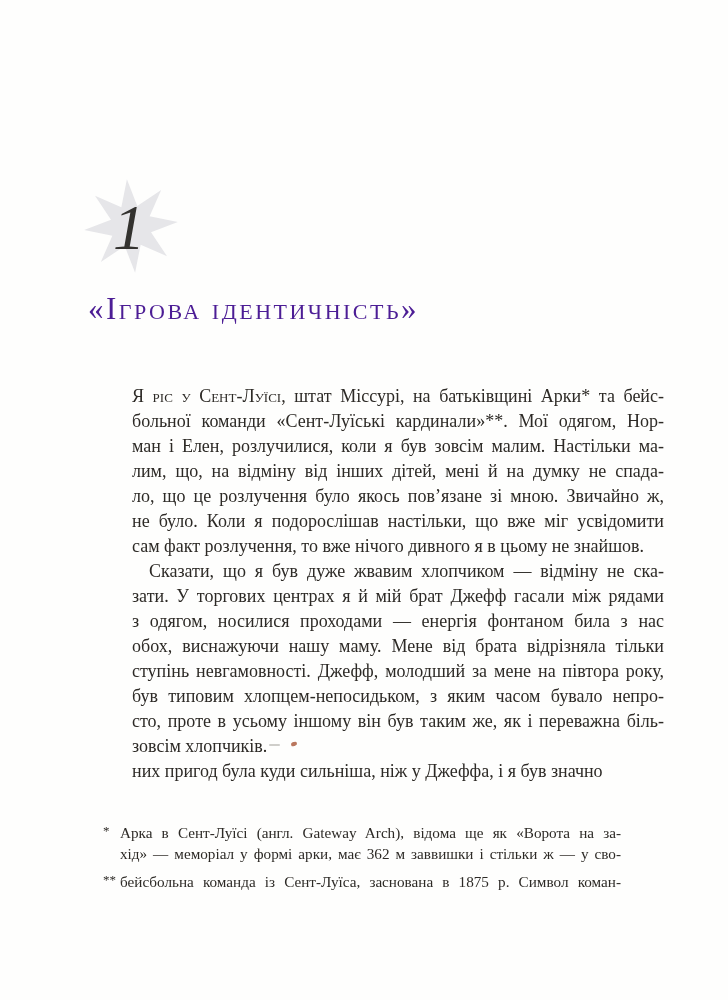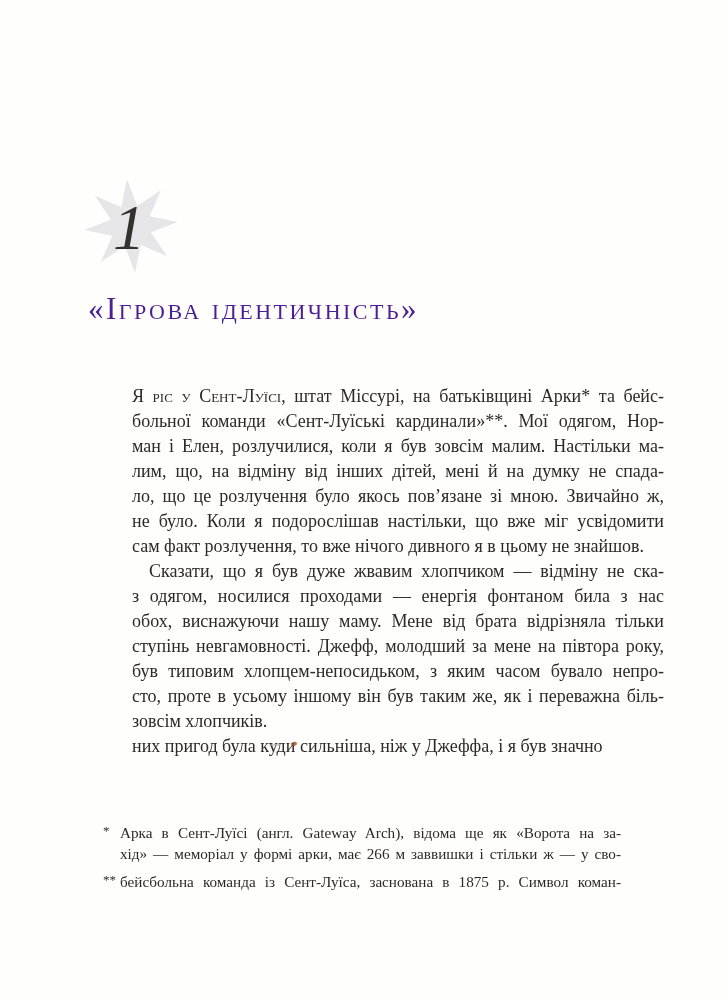--- a/index.html
+++ b/index.html
@@ -69,40 +69,41 @@
       <div class="line"><span class="lead">Я ріс у Сент-Луїсі,</span><span> штат Міссурі, на батьківщині Арки* та бейс-</span></div>
       <div class="line">больної команди «Сент-Луїські кардинали»**. Мої одягом, Нор-</div>
       <div class="line">ман і Елен, розлучилися, коли я був зовсім малим. Настільки ма-</div>
       <div class="line">лим, що, на відміну від інших дітей, мені й на думку не спада-</div>
       <div class="line">ло, що це розлучення було якось пов’язане зі мною. Звичайно ж,</div>
       <div class="line">не було. Коли я подорослішав настільки, що вже міг усвідомити</div>
       <div class="line end">сам факт розлучення, то вже нічого дивного я в цьому не знайшов.</div>
     </div>
     <div>
       <div class="line indent">Сказати, що я був дуже жвавим хлопчиком — відміну не ска-</div>
+      <div class="line">зати. У торгових центрах я й мій брат Джефф гасали між рядами</div>
       <div class="line">з одягом, носилися проходами — енергія фонтаном била з нас</div>
       <div class="line">обох, виснажуючи нашу маму. Мене від брата відрізняла тільки</div>
       <div class="line">ступінь невгамовності. Джефф, молодший за мене на півтора року,</div>
       <div class="line">був типовим хлопцем-непосидьком, з яким часом бувало непро-</div>
       <div class="line">сто, проте в усьому іншому він був таким же, як і переважна біль-</div>
       <div class="line end">зовсім хлопчиків.</div>
     </div>
     <div>
       <div class="line end">них пригод була куди сильніша, ніж у Джеффа, і я був значно</div>
     </div>
   </div>
 
   <div class="speck-a"></div>
   <div class="speck-b"></div>
 
   <div class="footnotes">
     <div class="fn">
       <span class="fn-marker">*</span>
       <div class="line">Арка в Сент-Луїсі (англ. Gateway Arch), відома ще як «Ворота на за-</div>
-      <div class="line">хід» — меморіал у формі арки, має 266 м заввишки і стільки ж — у сво-</div>
+      <div class="line">хід» — меморіал у формі арки, має 362 м заввишки і стільки ж — у сво-</div>
     </div>
     <div class="fn">
       <span class="fn-marker">**</span>
       <div class="line">бейсбольна команда із Сент-Луїса, заснована в 1875 р. Символ коман-</div>
     </div>
   </div>
 
 </div>
 
 </body></html>

